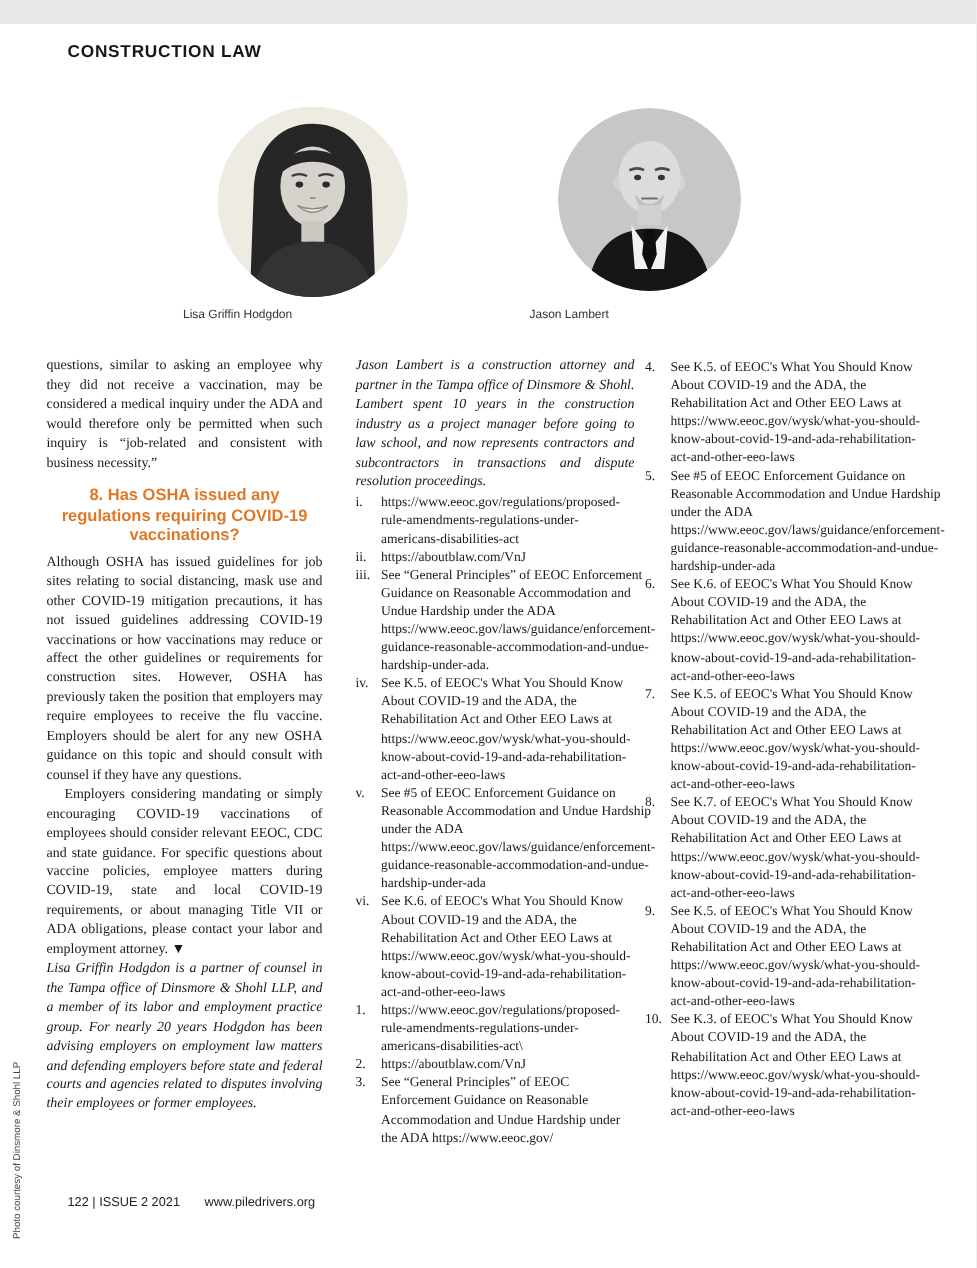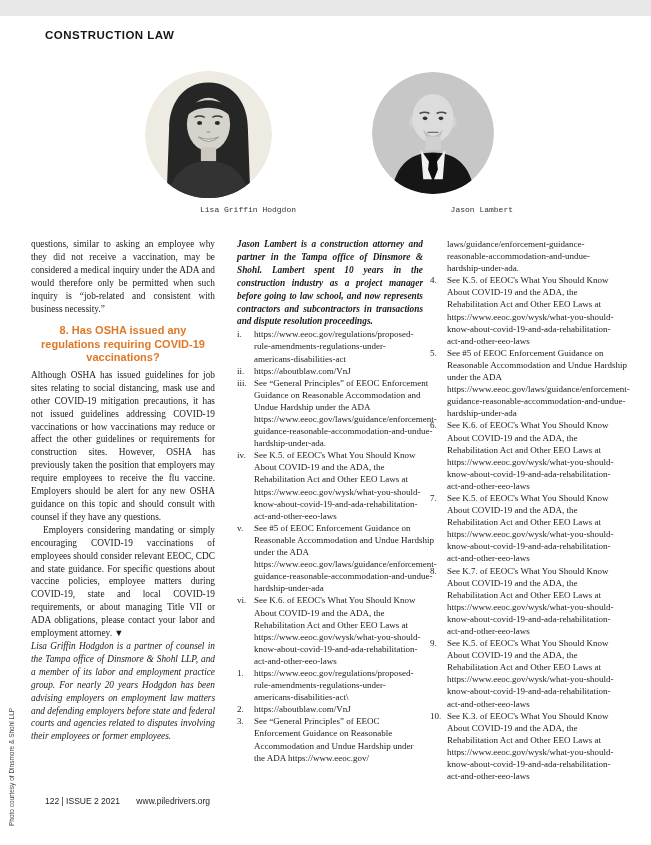--- a/index.html
+++ b/index.html
@@ -12,41 +12,41 @@
     position:absolute; left:45px; top:13px;
     font-family:"Liberation Sans", sans-serif; font-weight:bold;
     font-size:11.5px; letter-spacing:.5px; color:#161616;
   }
   .photo { position:absolute; border-radius:50%; overflow:hidden; }
   .photo svg { display:block; }
   .photo-1 { left:145px; top:55px; width:127px; height:127px; }
   .photo-2 { left:372px; top:56px; width:122px; height:122px; }
   .caption {
     position:absolute; top:189px;
-    font-family:Liberation Mono, monospace; font-size:8px; color:#333;
-    text-align:right;
+    font-family:Liberation Sans, sans-serif; font-size:8px; color:#333;
+    text-align:left;
   }
   .caption-1 { left:122px; width:174px; }
   .caption-2 { left:353px; width:160px; }
   .col { position:absolute; top:222px; font-size:9.3px; line-height:12.9px; }
   .col-1 { left:31px;  width:184px; }
   .col-2 { left:237px; width:186px; }
   .col-3 { left:430px; width:187px; }
   p.body { margin:0; text-align:justify; }
   p.indent { text-indent:12px; }
   .sec-heading {
     font-family:"Liberation Sans", sans-serif; font-weight:bold;
     color:#DE7826; font-size:11px; line-height:13.5px; margin:9px 0 4px 0;text-align:center;
   }
   .refs-heading {
     font-family:"Liberation Sans", sans-serif; font-weight:bold;
     color:#DE7826; font-size:11px; line-height:13px; margin:9px 0 3px 0;
   }
   .bio { font-style:italic; text-align:justify; margin:12px 0 0 0; }
-  .bio-top { margin:0;font-weight:bold; }
+  .bio-top { margin:0; }
   .ref { display:flex; font-size:9px; line-height:12.1px; }
   .ref-label { width:17px; flex:none; }
   .ref-text { flex:1; overflow-wrap:break-word; }
   .footer {
     position:absolute; left:45px; top:780px;
     font-family:"Liberation Sans", sans-serif; font-size:8.5px; color:#222;
   }
   .footer .site { margin-left:14px; }
   .credit {
     position:absolute; left:8px; top:628px; height:182px;
@@ -142,24 +142,20 @@
       <span class="ref-text">https://aboutblaw.com/VnJ</span>
     </div>
     <div class="ref">
       <span class="ref-label">3.</span>
       <span class="ref-text">See “General Principles” of EEOC Enforcement Guidance on Reasonable Accommodation and Undue Hardship under the ADA https://www.eeoc.gov/</span>
     </div>
   </div>
 
   <div class="col col-3">
     <div class="ref">
-      <span class="ref-label"></span>
-      <span class="ref-text">laws/guidance/enforcement-guidance-reasonable-accommodation-and-undue-hardship-under-ada.</span>
-    </div>
-    <div class="ref">
       <span class="ref-label">4.</span>
       <span class="ref-text">See K.5. of EEOC's What You Should Know About COVID-19 and the ADA, the Rehabilitation Act and Other EEO Laws at https://www.eeoc.gov/wysk/what-you-should-know-about-covid-19-and-ada-rehabilitation-act-and-other-eeo-laws</span>
     </div>
     <div class="ref">
       <span class="ref-label">5.</span>
       <span class="ref-text">See #5 of EEOC Enforcement Guidance on Reasonable Accommodation and Undue Hardship under the ADA https://www.eeoc.gov/laws/guidance/enforcement-guidance-reasonable-accommodation-and-undue-hardship-under-ada</span>
     </div>
     <div class="ref">
       <span class="ref-label">6.</span>
       <span class="ref-text">See K.6. of EEOC's What You Should Know About COVID-19 and the ADA, the Rehabilitation Act and Other EEO Laws at https://www.eeoc.gov/wysk/what-you-should-know-about-covid-19-and-ada-rehabilitation-act-and-other-eeo-laws</span>

